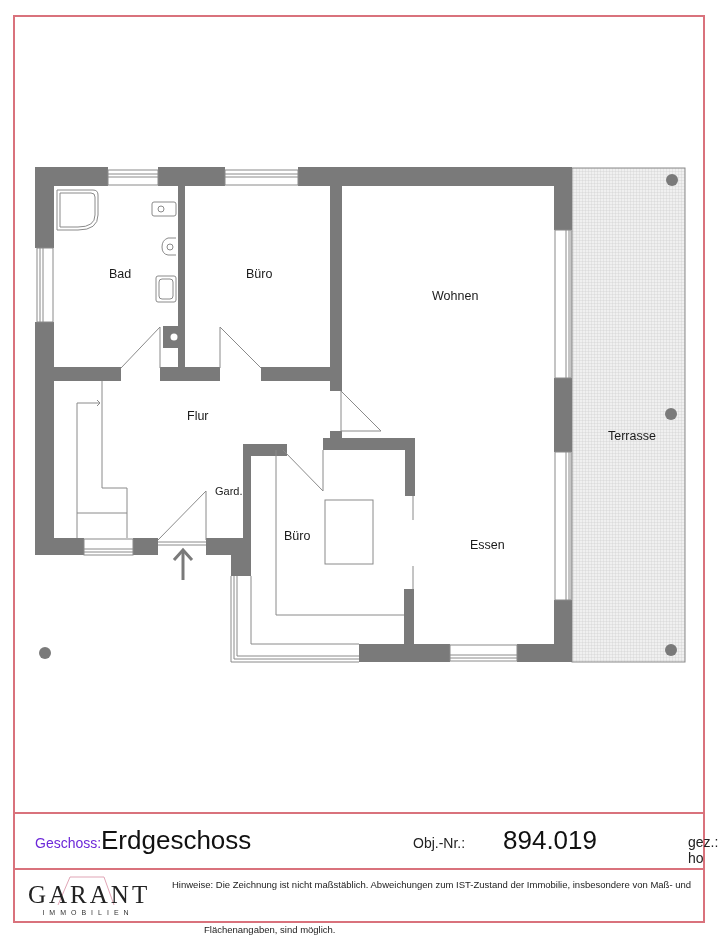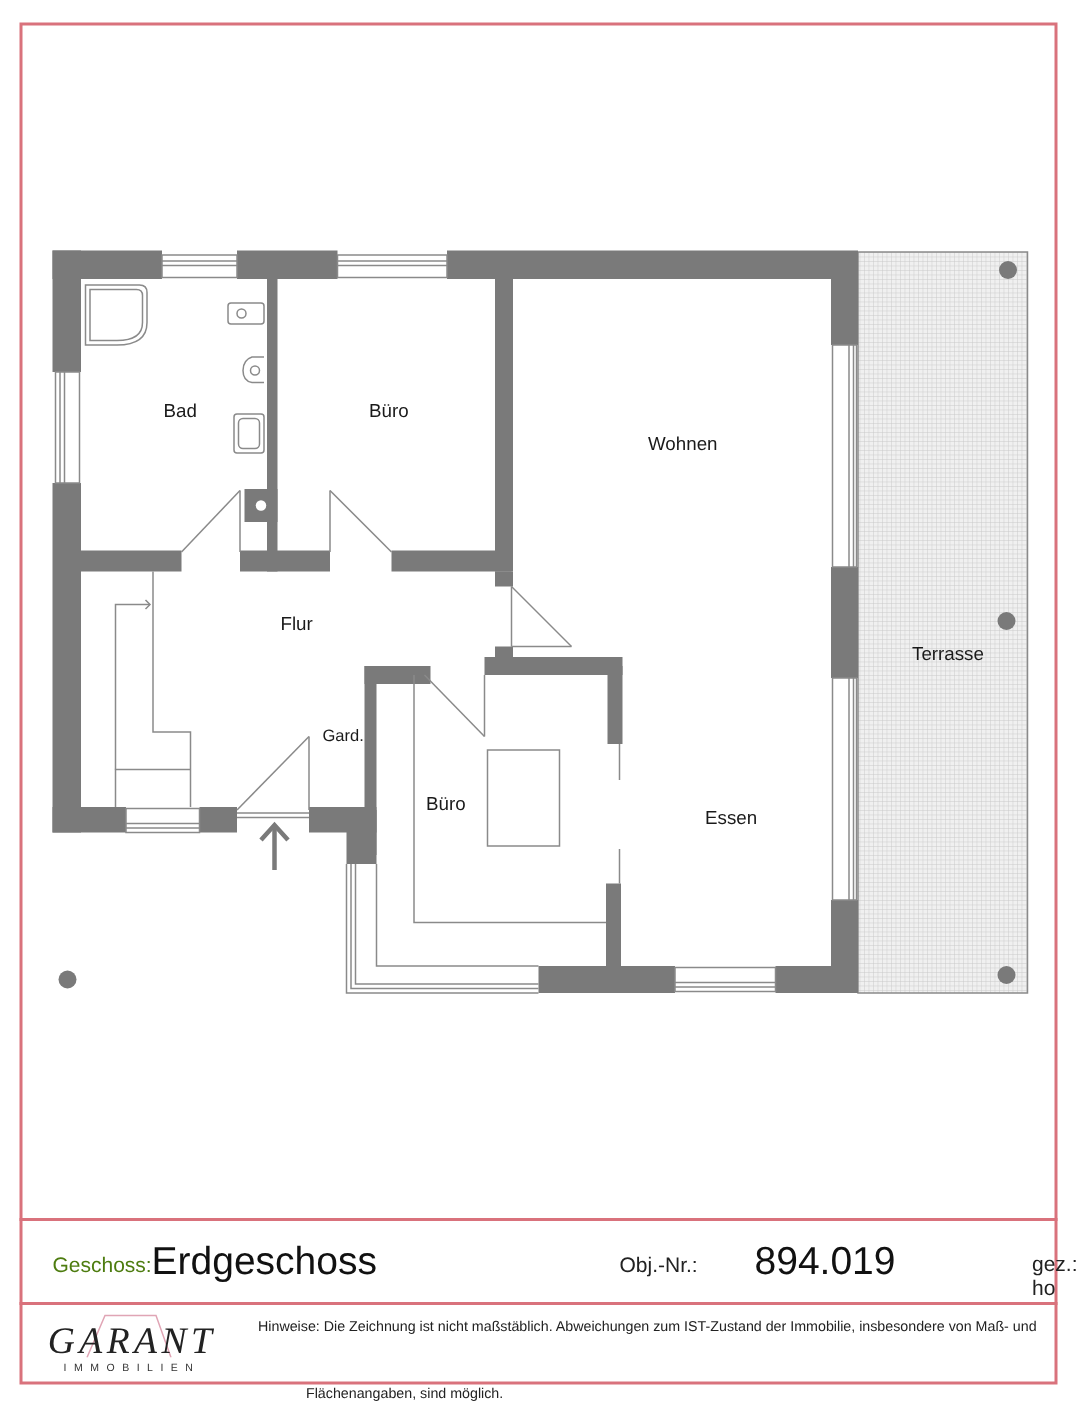--- a/index.html
+++ b/index.html
@@ -2,27 +2,27 @@
 <html><head>
 <meta charset="utf-8">
 <style>
   html, body { margin:0; padding:0; background:#ffffff; }
   body { width:720px; height:938px; position:relative; overflow:hidden; font-family:"Liberation Sans", "DejaVu Sans", sans-serif; }
   .frame { position:absolute; left:13px; top:15px; width:692px; height:908px; border:2px solid #d9727c; box-sizing:border-box; }
   .hline { position:absolute; left:13px; width:692px; height:2px; background:#d9727c; }
   .plan { position:absolute; left:0; top:0; }
   .room-label { position:absolute; font-size:12.5px; color:#1a1a1a; white-space:nowrap; }
   .room-label.small { font-size:11px; }
-  .geschoss-label { position:absolute; left:35px; top:835px; font-size:14px; color:#4d7c0f; }
+  .geschoss-label { position:absolute; left:35px; top:835px; font-size:14px; color:#6d28d9; }
   .geschoss-value { position:absolute; left:101px; top:825px; font-size:26px; color:#111; }
   .obj-label { position:absolute; left:413px; top:835px; font-size:14px; color:#222; }
   .obj-value { position:absolute; left:475px; top:825px; font-size:26px; color:#111;margin-left:28px; }
   .gez { position:absolute; left:642px; top:834px; font-size:14px; color:#222;margin-left:46px; }
   .logo { position:absolute; left:28px; top:875px; width:120px; height:44px; }
-  .logo-text { position:absolute; left:0; top:6px; width:120px; text-align:center; font-family:"Liberation Serif", "DejaVu Serif", serif; font-size:25px; letter-spacing:3px; color:#222;font-style:italic; }
+  .logo-text { position:absolute; left:0; top:6px; width:120px; text-align:center; font-family:"Liberation Serif", "DejaVu Serif", serif; font-size:25px; letter-spacing:3px; color:#222; }
   .logo-sub { position:absolute; left:0; top:34px; width:120px; text-align:center; font-size:7px; letter-spacing:5px; color:#333; }
   .logo-roof { position:absolute; left:0; top:0; }
   .notes { position:absolute; left:172px; top:878px; font-size:9.5px; color:#222; line-height:13px; }
   .notes .indent { padding-left:32px;margin-top:32px; }
 </style>
 </head>
 <body>
 
 <div class="frame"></div>
 <div class="hline" style="top:812px;"></div>

